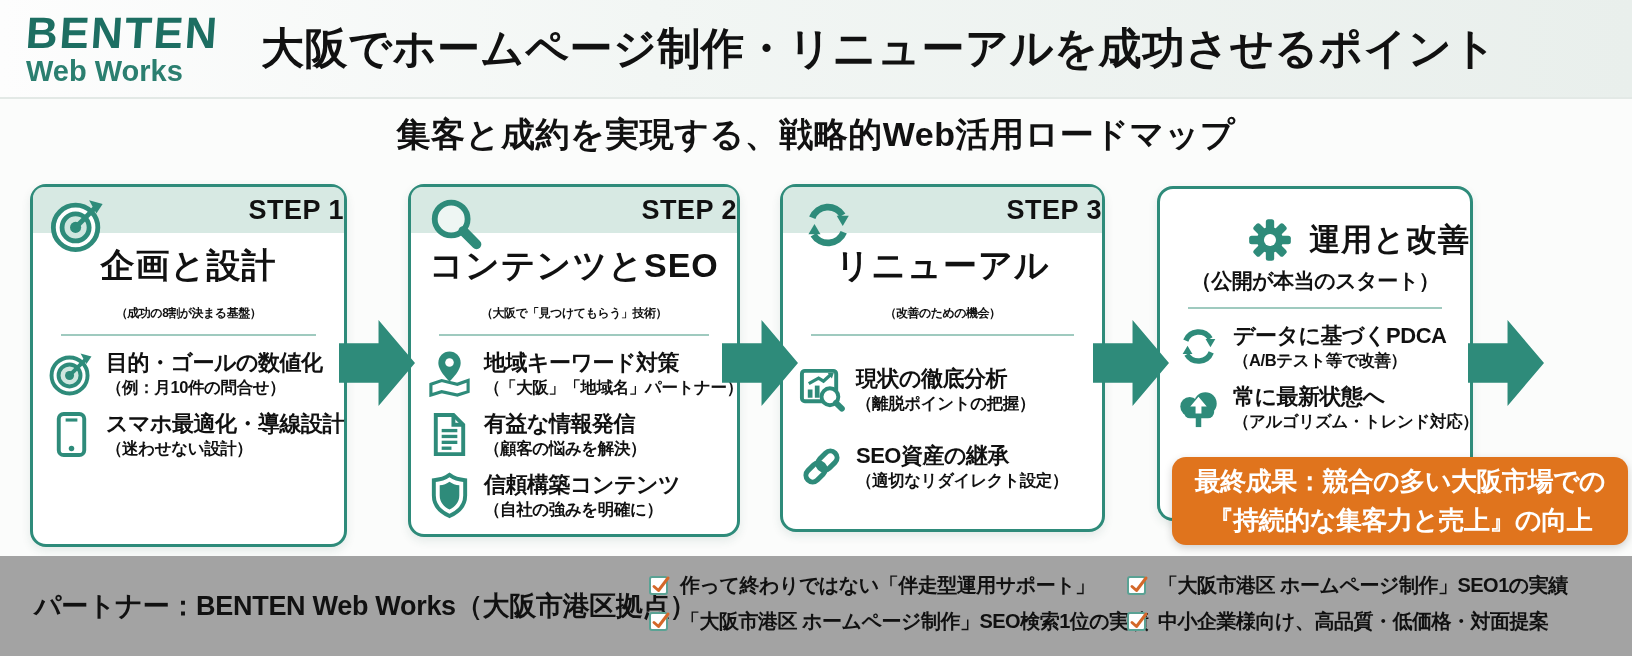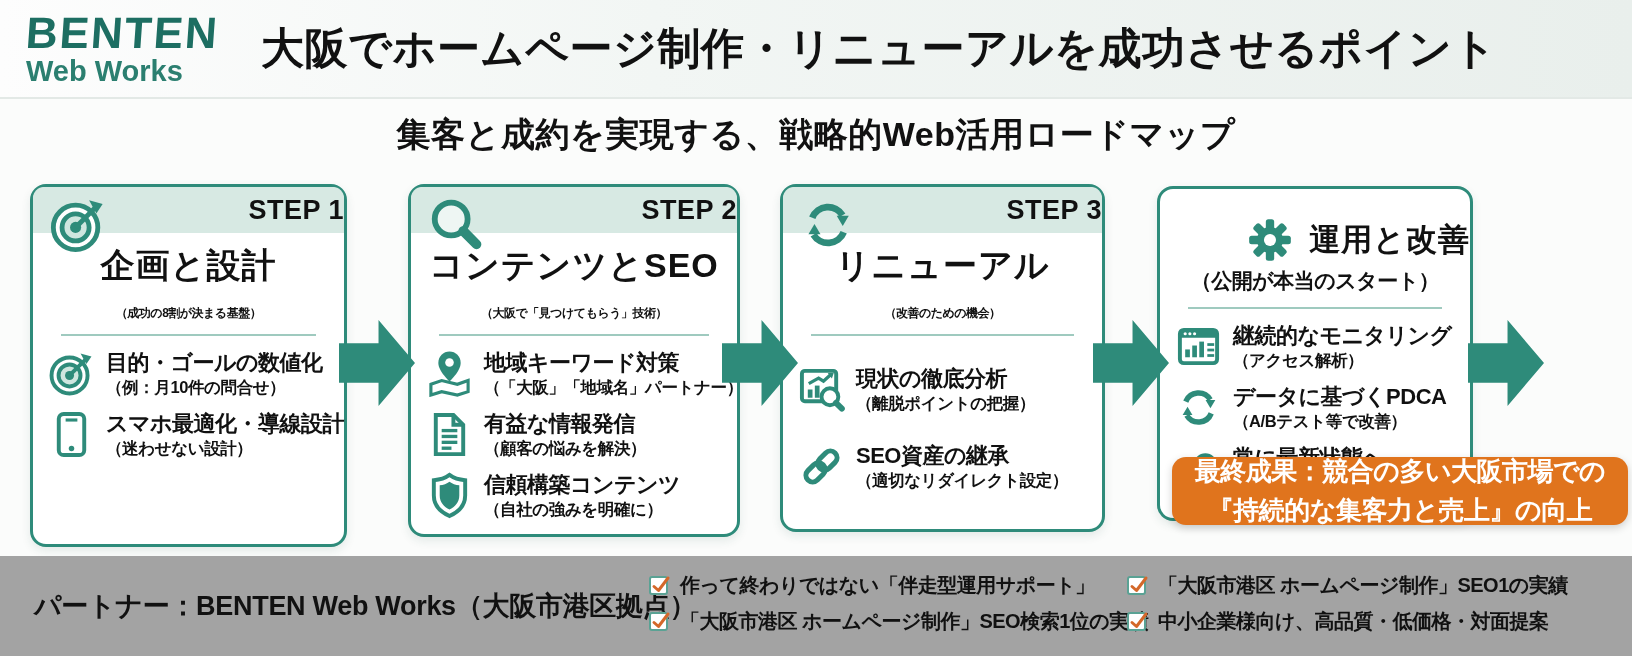--- a/index.html
+++ b/index.html
@@ -46,21 +46,21 @@
   .c4title{font-size:31px;font-weight:800;letter-spacing:1px;}
   .c4sub{text-align:center;font-size:21px;font-weight:700;margin-top:2px;letter-spacing:-0.5px;}
 
   
   .flow-arrow{position:absolute;width:76px;height:86px;background:#2e8b7a;
       clip-path:polygon(0% 27%,52% 27%,52% 0%,100% 50%,52% 100%,52% 73%,0% 73%);}
   .a1{left:339px;top:320px;} .a2{left:722px;top:320px;}
   .a3{left:1093px;top:320px;} .a4{left:1468px;top:320px;}
 
   
-  .result{position:absolute;left:1172px;top:457px;width:456px;height:68px;background:#e0741d;
+  .result{position:absolute;left:1172px;top:457px;width:456px;height:88px;background:#e0741d;
           border-radius:14px;color:#fff;display:flex;flex-direction:column;justify-content:center;
           text-align:center;font-weight:800;box-shadow:0 3px 8px rgba(0,0,0,.18);}
   .result .r1{font-size:26px;letter-spacing:-0.5px;}
   .result .r2{font-size:26px;margin-top:4px;letter-spacing:-0.5px;}
 
   
   .footer{position:absolute;left:0;top:556px;width:1632px;height:100px;background:#a3a3a3;}
   .partner{position:absolute;left:34px;top:0;height:100px;display:flex;align-items:center;
            font-size:27px;font-weight:800;letter-spacing:-0.3px;}
   .checkcol{position:absolute;top:16px;display:flex;flex-direction:column;gap:9px;}
@@ -229,41 +229,20 @@
           <circle cx="12" cy="12" r="6.2"></circle>
         </g>
         <circle cx="12" cy="12" r="2.9" fill="#fff"></circle>
       </svg>
       <span class="c4title">運用と改善</span>
     </div>
     <div class="c4sub">（公開が本当のスタート）</div>
     <hr class="divider">
     <div class="item">
       <svg viewBox="0 0 24 24">
-        <rect x="2.5" y="3.5" width="19" height="17" rx="2" fill="#fff" stroke="#2e8b7a" stroke-width="2"></rect>
-        <path d="M2.5,7.5 V5.5 A2,2 0 0 1 4.5,3.5 H19.5 A2,2 0 0 1 21.5,5.5 V7.5 Z" fill="#2e8b7a"></path>
-        <circle cx="5.2" cy="5.5" r="0.8" fill="#fff"></circle>
-          <circle cx="7.6" cy="5.5" r="0.8" fill="#fff"></circle>
-          <circle cx="10" cy="5.5" r="0.8" fill="#fff"></circle>
-        <rect x="5.2" y="13.5" width="2.4" height="4" fill="#2e8b7a"></rect>
-        <rect x="8.8" y="11.5" width="2.4" height="6" fill="#2e8b7a"></rect>
-        <rect x="12.4" y="9.5" width="2.4" height="8" fill="#2e8b7a"></rect>
-        <g stroke="#2e8b7a" stroke-width="1.4">
-          <line x1="16.5" y1="11" x2="20" y2="11"></line>
-            <line x1="16.5" y1="13.8" x2="20" y2="13.8"></line>
-            <line x1="16.5" y1="16.6" x2="20" y2="16.6"></line>
-        </g>
-      </svg>
-      <div class="itxt">
-        <div class="t">継続的なモニタリング</div>
-        <div class="d">（アクセス解析）</div>
-      </div>
-    </div>
-    <div class="item">
-      <svg viewBox="0 0 24 24">
         <g fill="none" stroke="#2e8b7a" stroke-width="2.8">
           <path d="M5.5,9 A7,7 0 0 1 18,8"></path>
           <path d="M18.5,15 A7,7 0 0 1 6,16"></path>
         </g>
         <polygon points="15.6,8.2 20.6,8.2 18.1,12.4" fill="#2e8b7a"></polygon>
         <polygon points="3.9,15.8 8.9,15.8 6.4,11.6" fill="#2e8b7a"></polygon>
       </svg>
       <div class="itxt">
         <div class="t">データに基づくPDCA</div>
         <div class="d">（A/Bテスト等で改善）</div>

